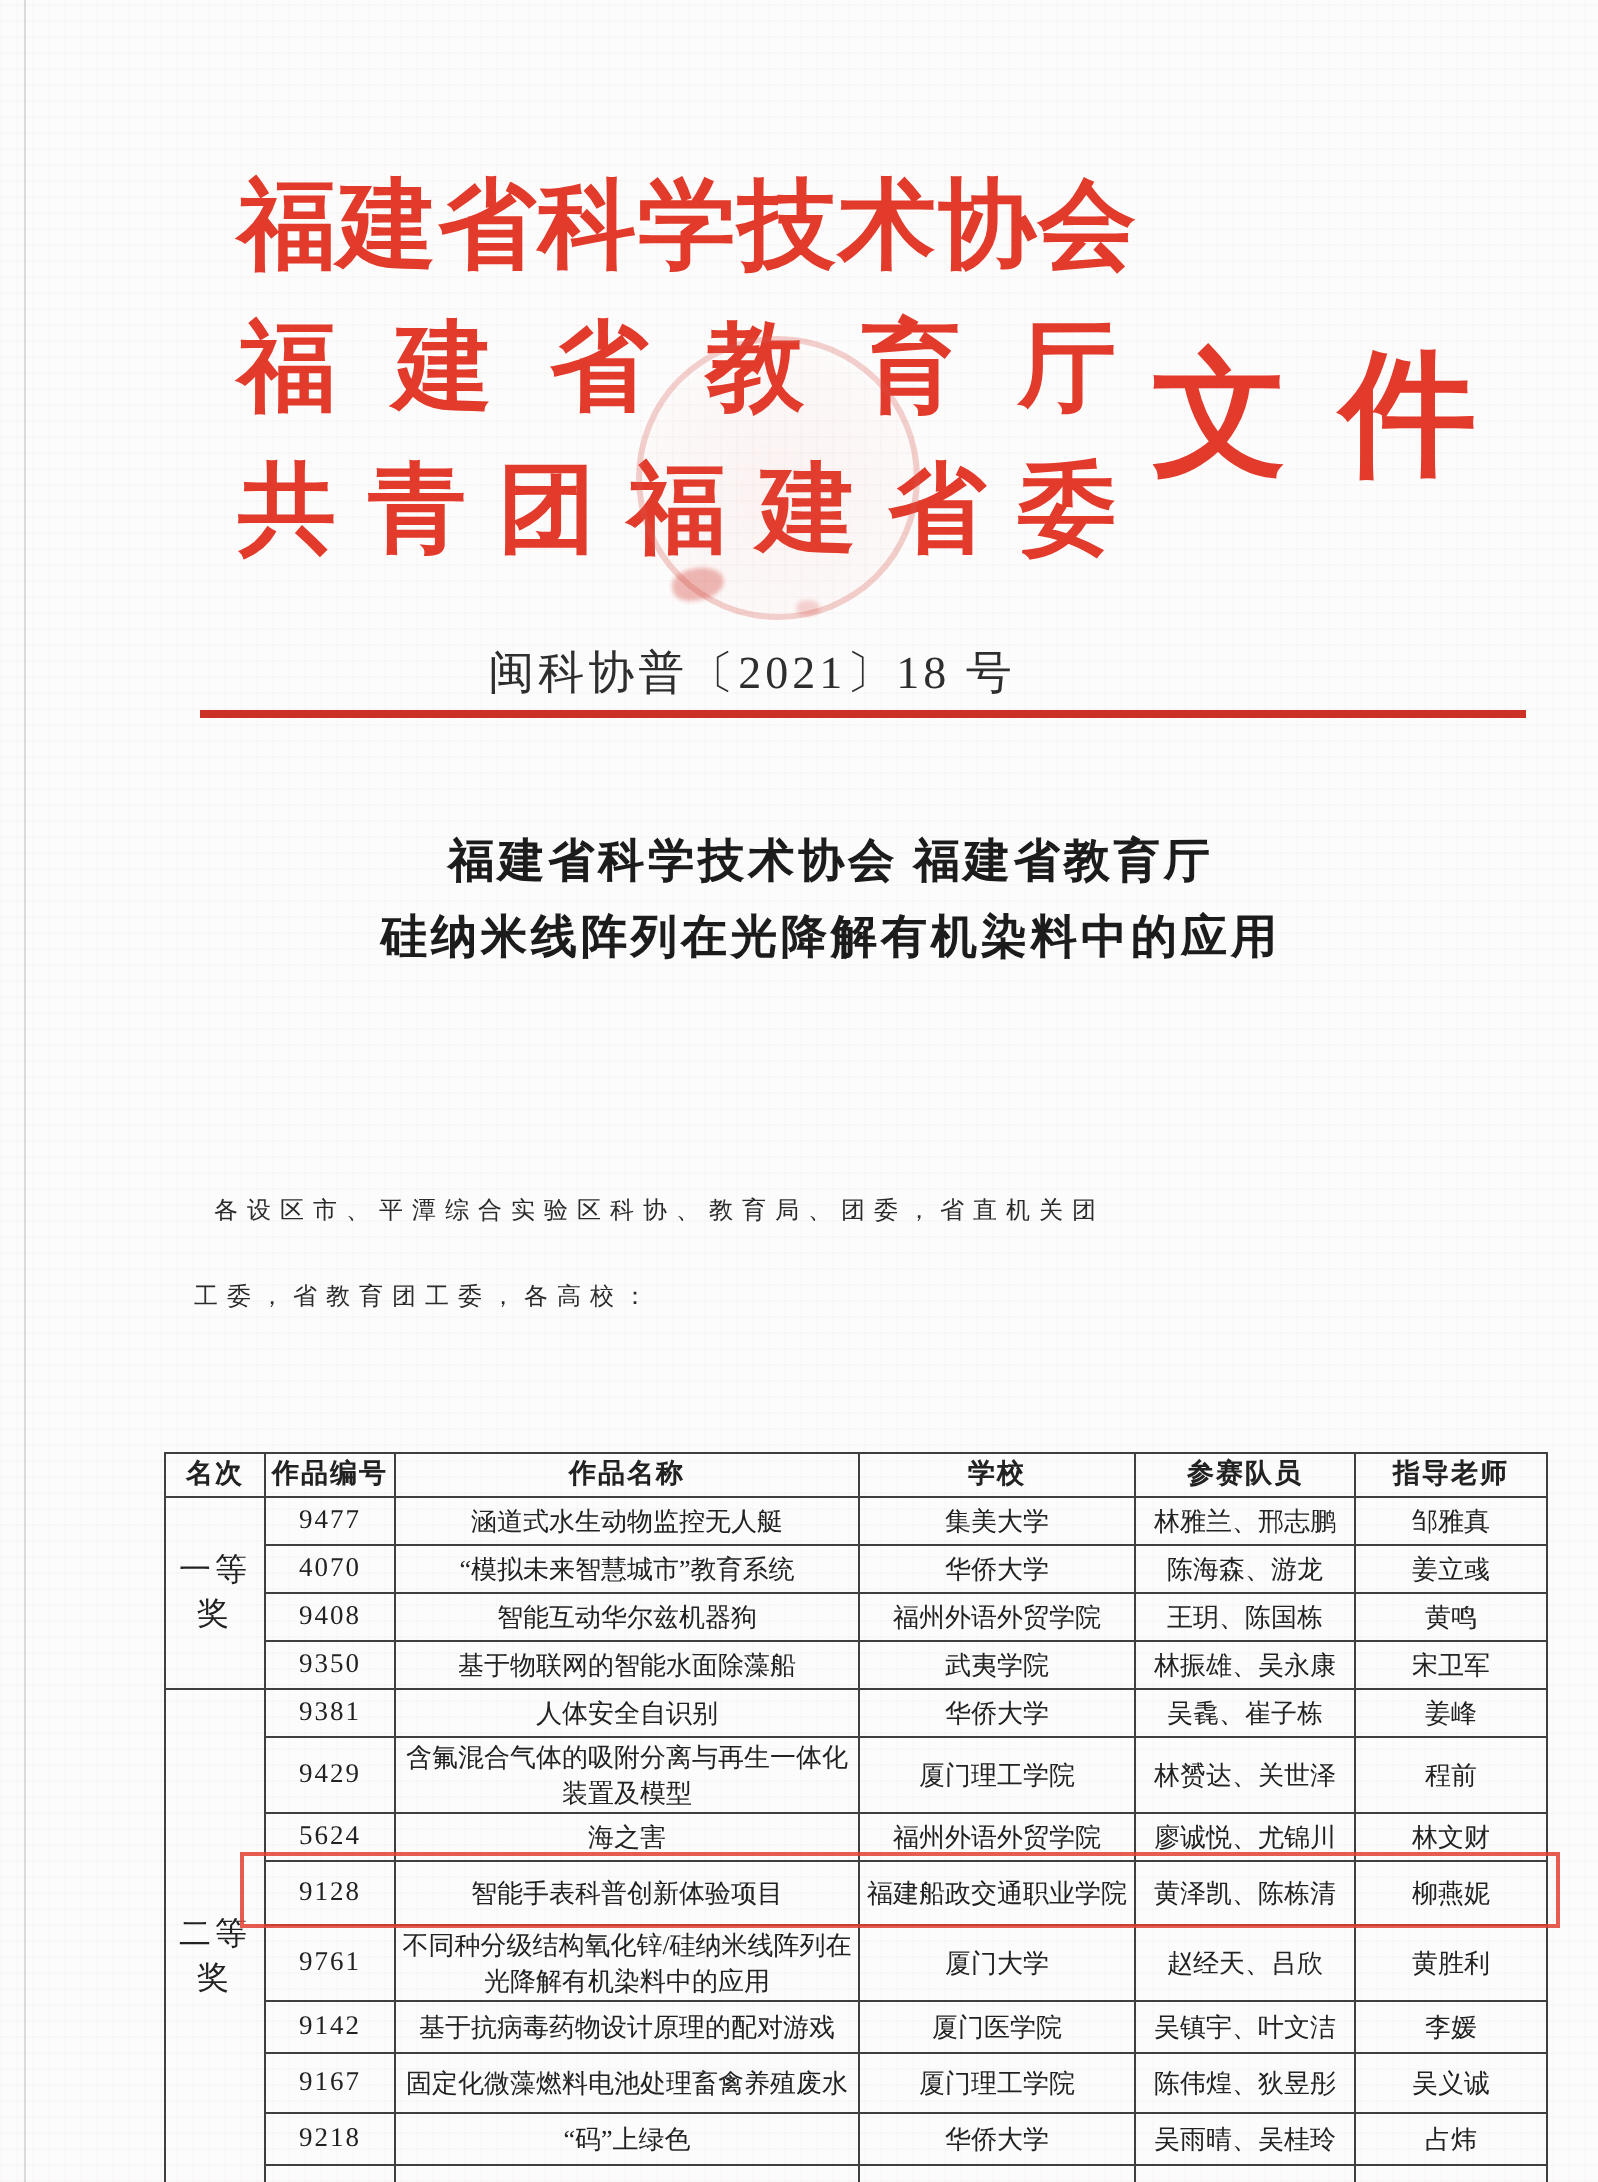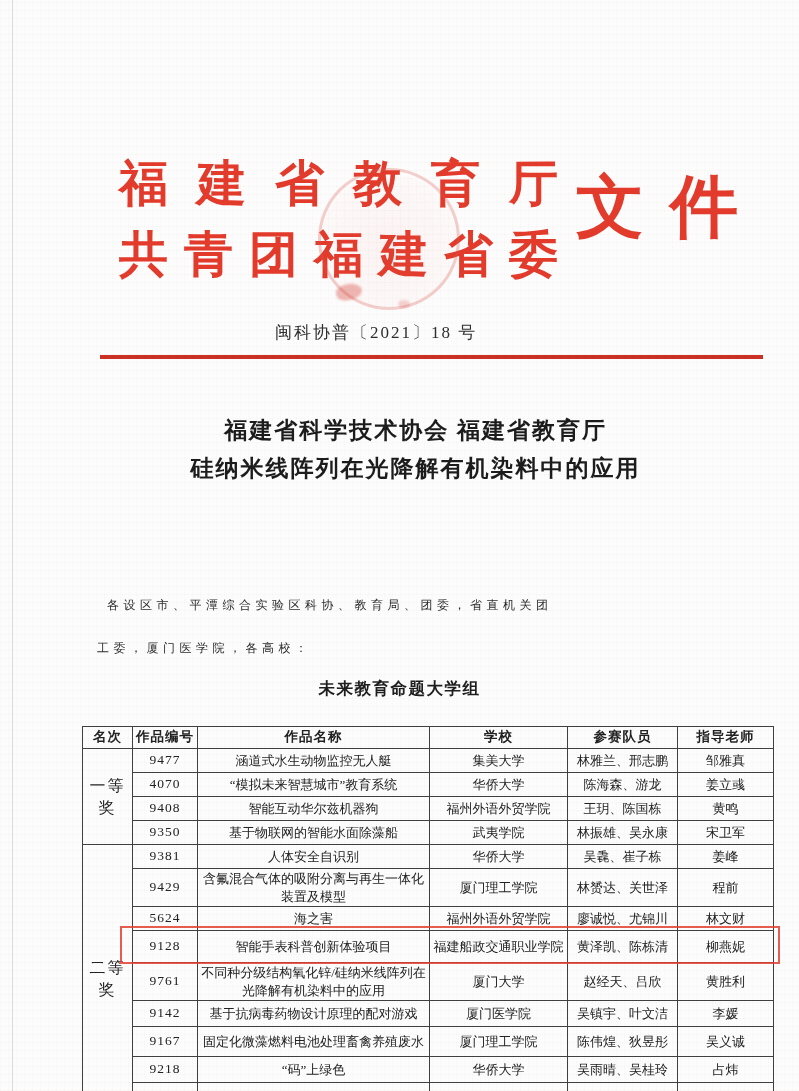--- a/index.html
+++ b/index.html
@@ -30,21 +30,21 @@
   
   .seal { position:absolute; left:318px; top:168px; width:142px; height:142px;
     border:3px solid rgba(216,90,80,0.28); border-radius:50%;
     background:radial-gradient(circle at 50% 55%, rgba(230,120,110,0.07), rgba(230,120,110,0.02) 70%, transparent 72%); }
   .seal-blob { position:absolute; left:336px; top:284px; width:26px; height:16px;
     background:rgba(214,70,60,0.38); border-radius:50% 60% 55% 50%; filter:blur(1px); transform:rotate(-12deg); }
   .seal-blob2 { position:absolute; left:398px; top:300px; width:12px; height:8px;
     background:rgba(214,70,60,0.22); border-radius:50%; filter:blur(1px); }
 
   .doc-no { position:absolute; left:0; top:321px; width:752px; text-align:center;
-    font-size:17px; letter-spacing:2px; color:#2e2e2e;font-family:Liberation Serif, serif; }
+    font-size:23px; letter-spacing:2px; color:#2e2e2e;font-family:Liberation Serif, serif; }
   .red-rule { position:absolute; left:100px; top:355px; width:663px; height:4px; background:#cc3126; }
 
   
   .doc-title { position:absolute; left:16px; top:412px; width:799px; text-align:center;
     font-weight:bold; font-size:23px; line-height:38px; letter-spacing:2px; color:#1c1c1c; }
 
   
   .addressee { position:absolute; left:97px; top:584px; width:640px;
     font-size:12px; line-height:43px; letter-spacing:4.5px; color:#2b2b2b; }
   .addressee .l1 { padding-left:10px; }
@@ -69,42 +69,42 @@
   
   .hl-box { position:absolute; left:120px; top:926px; width:660px; height:38px;
     border:2px solid rgba(226,64,47,0.85); pointer-events:none; }
 </style>
 </head>
 <body>
 
 <div class="page">
   <div class="scan-edge"></div>
 
+  <div class="hline h1 red">福建省科学技术协会</div>
   <div class="hline h2 red">福建省教育厅</div>
   <div class="hline h3 red">共青团福建省委</div>
   <div class="hline hfile red">文件</div>
 
   <div class="seal"></div>
   <div class="seal-blob"></div>
   <div class="seal-blob2"></div>
 
   <div class="doc-no">闽科协普〔2021〕18 号</div>
   <div class="red-rule"></div>
 
   <div class="doc-title">
     <div>福建省科学技术协会  福建省教育厅</div>
     <div>硅纳米线阵列在光降解有机染料中的应用</div>
   </div>
 
   <div class="addressee">
     <div class="l1">各设区市、平潭综合实验区科协、教育局、团委，省直机关团</div>
-    <div>工委，厦门医学院，各高校：</div>
+    <div>工委，省教育团工委，各高校：</div>
   </div>
 
-  <div class="section-title">未来教育命题大学组</div>
 
   <table class="awards">
     <colgroup>
       <col style="width:50px">
         <col style="width:65px">
         <col style="width:232px">
       <col style="width:138px">
         <col style="width:110px">
         <col style="width:96px">
     </colgroup>

